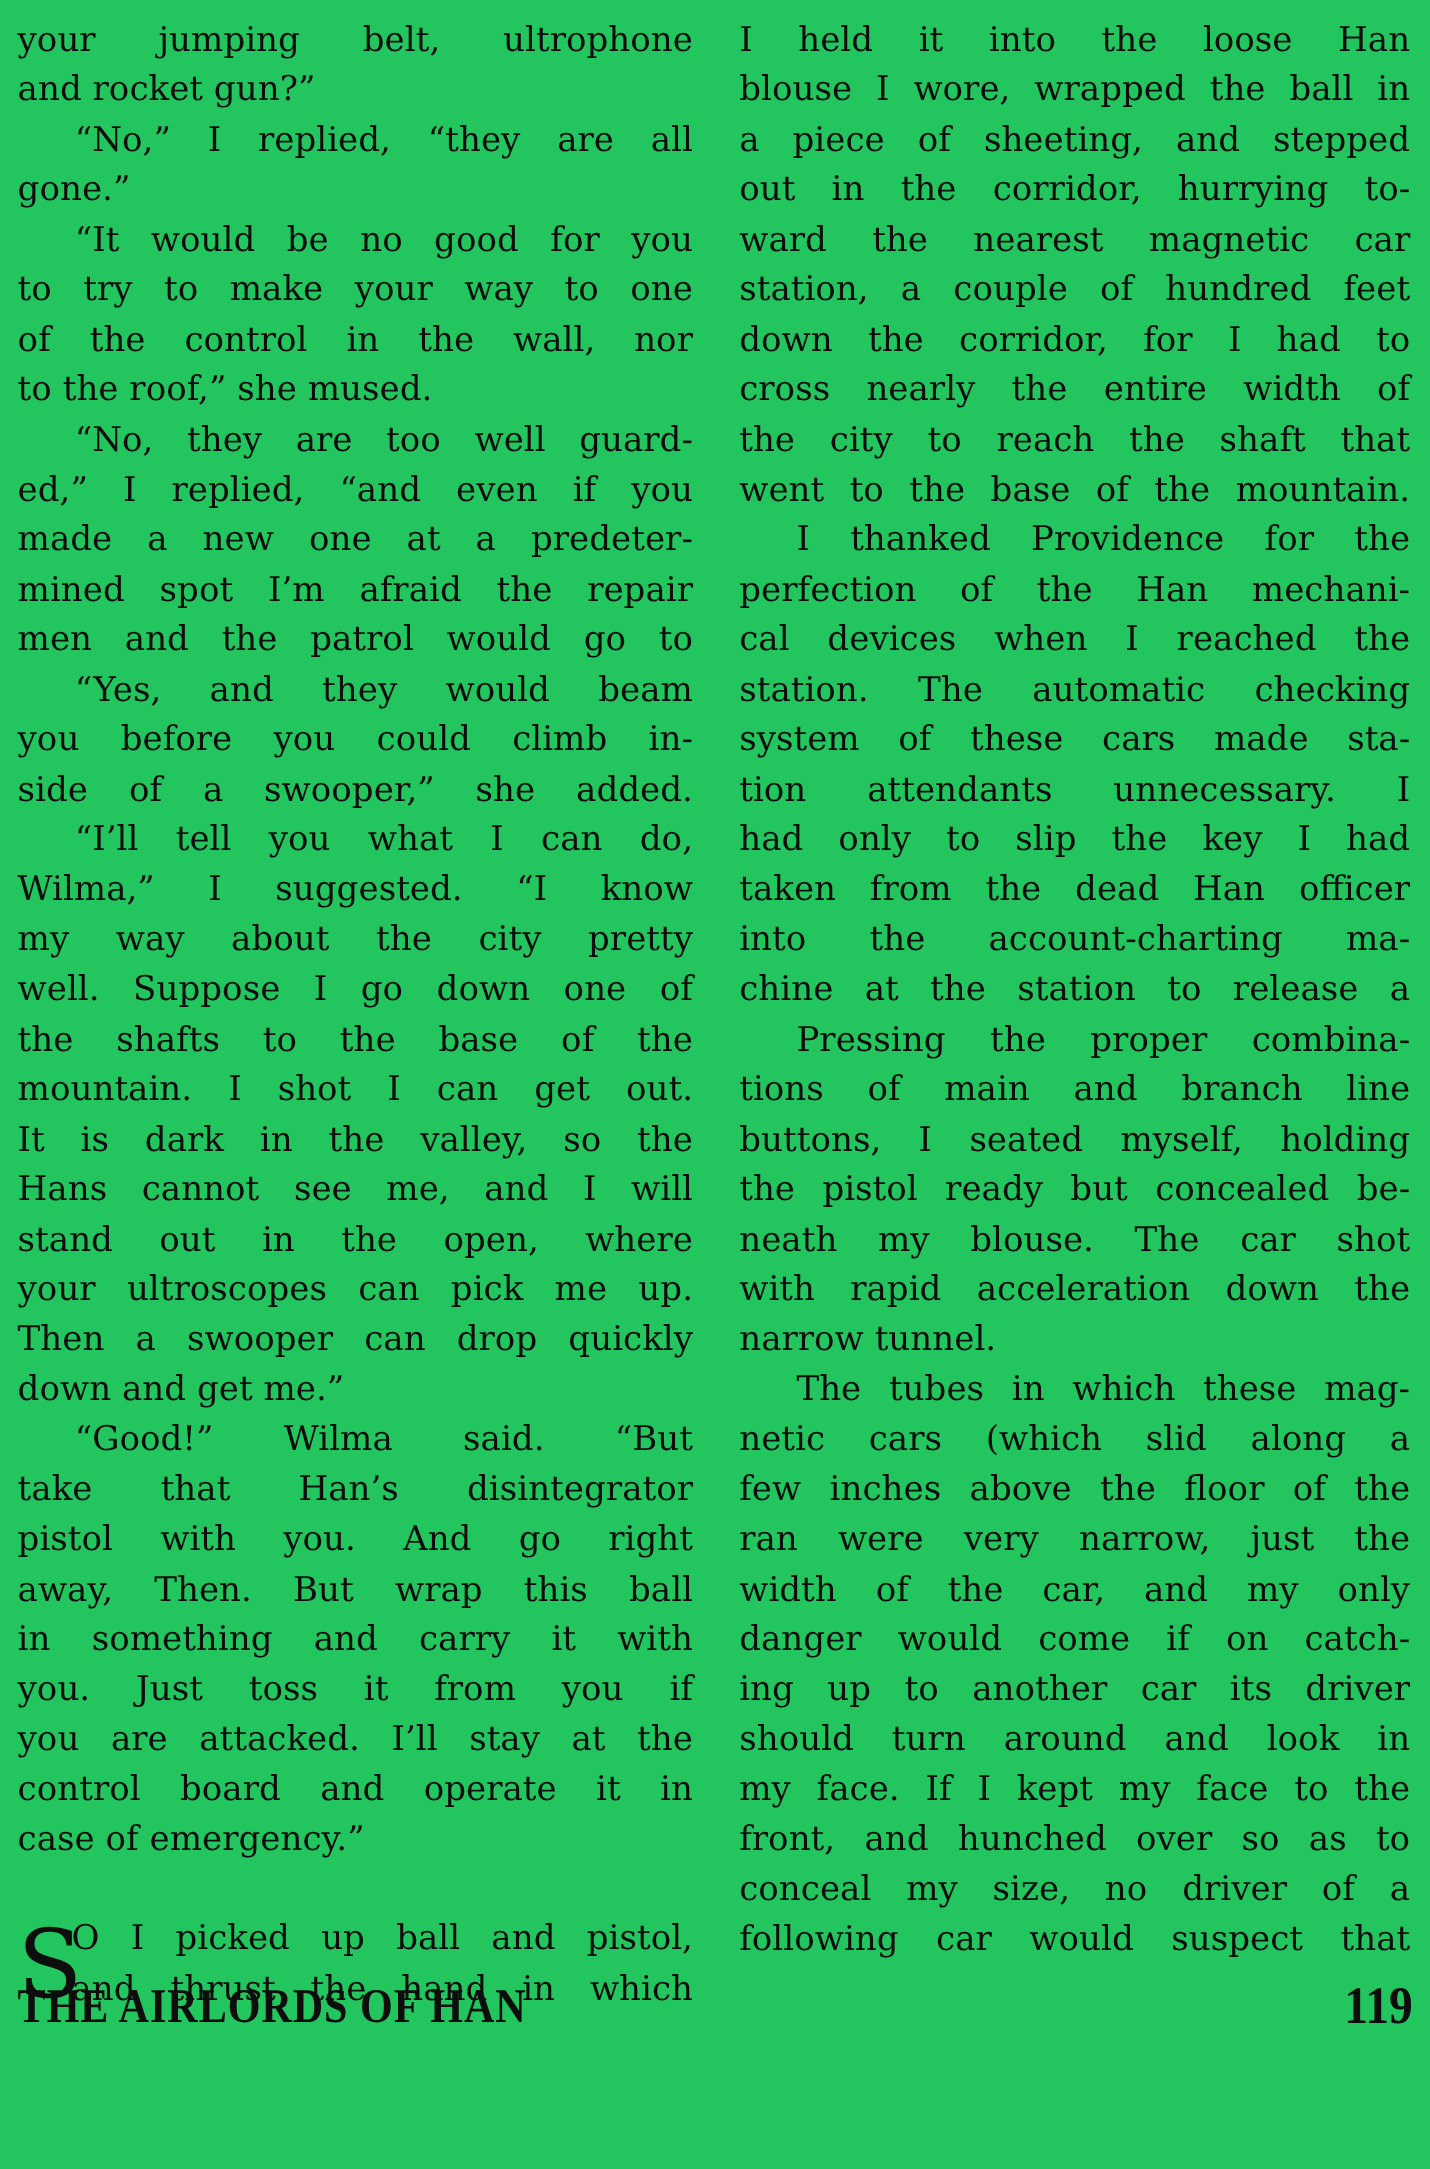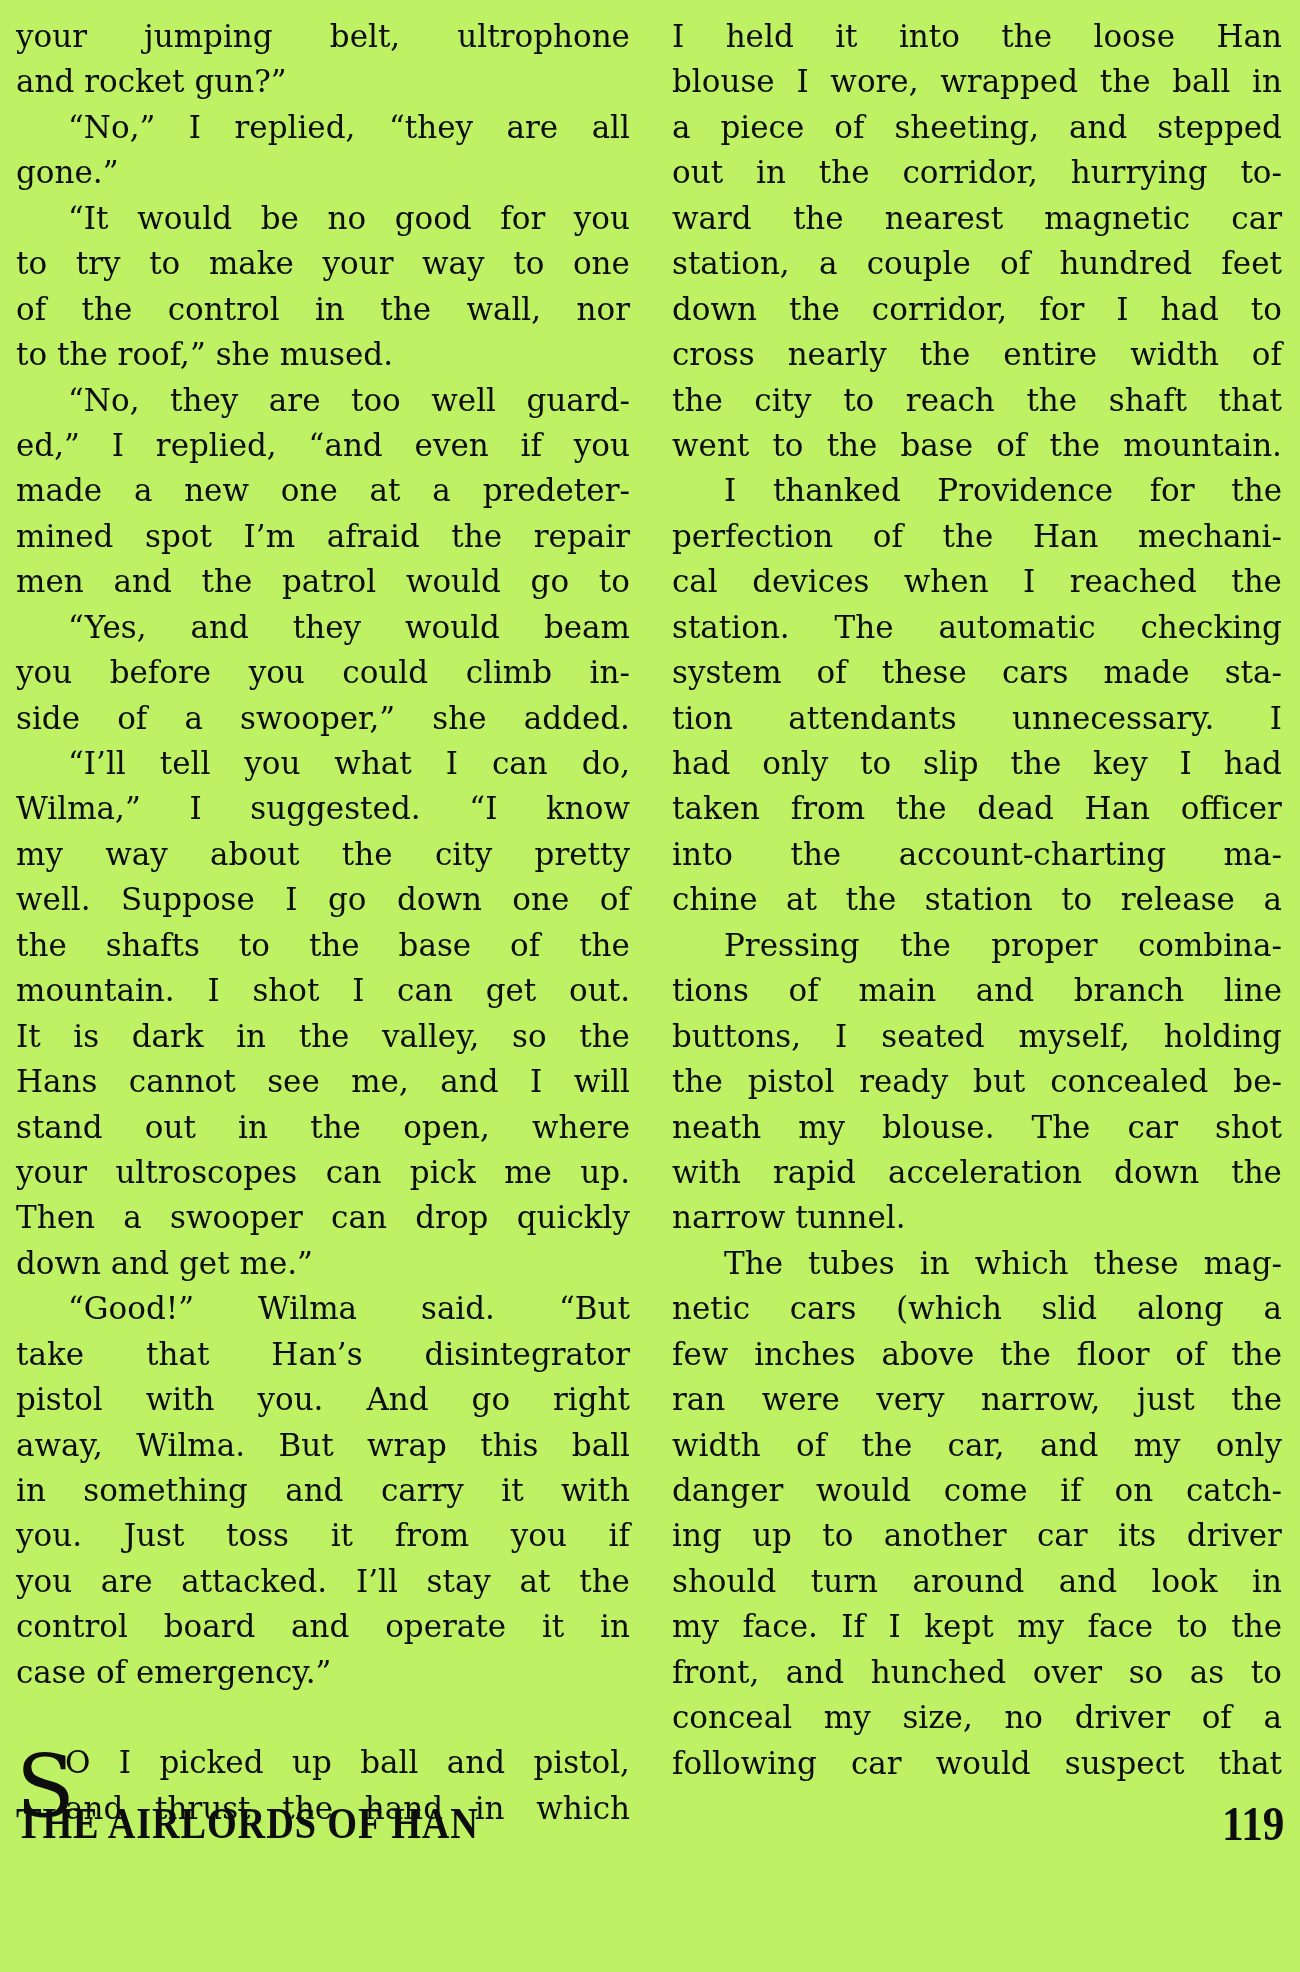--- a/index.html
+++ b/index.html
@@ -1,20 +1,20 @@
 <!DOCTYPE html>
 <html><head>
 <meta charset="utf-8">
 <style>
   html, body { margin: 0; padding: 0; background: #e8e8e8; }
   .page {
     position: relative;
     width: 1300px;
     height: 1972px;
-    background: #bef264;
+    background: #22c55e;
     color: #0d0d0d;
     font-family: "DejaVu Serif", serif;
     overflow: hidden;
   }
   .text-area {
     position: absolute;
     top: 14px;
     left: 16px;
     display: flex;
     gap: 42px;
@@ -313,21 +313,21 @@
           <div class="line just">
             <span>pistol</span>
             <span>with</span>
             <span>you.</span>
             <span>And</span>
             <span>go</span>
             <span>right</span>
           </div>
           <div class="line just">
             <span>away,</span>
-            <span>Wilma.</span>
+            <span>Then.</span>
             <span>But</span>
             <span>wrap</span>
             <span>this</span>
             <span>ball</span>
           </div>
           <div class="line just">
             <span>in</span>
             <span>something</span>
             <span>and</span>
             <span>carry</span>

